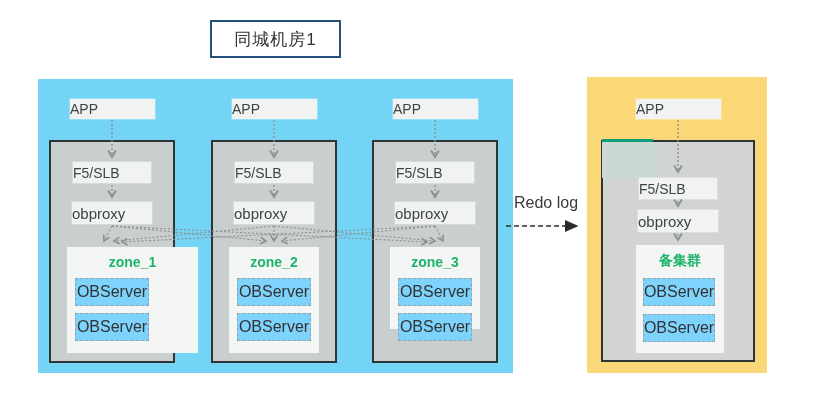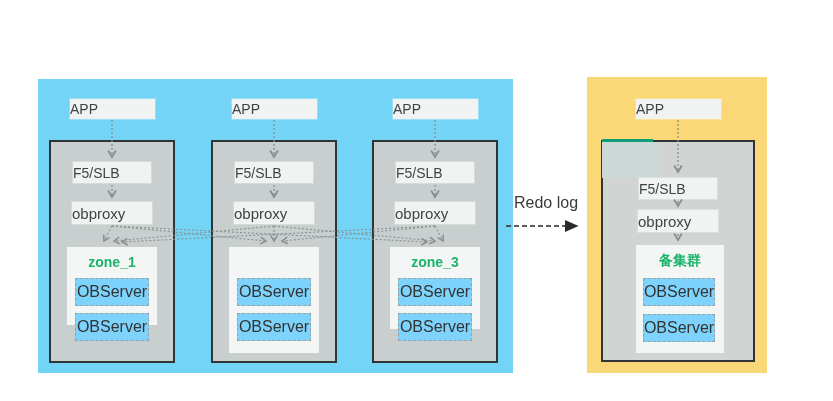--- a/index.html
+++ b/index.html
@@ -40,55 +40,59 @@
   .corner-rect{position:absolute;left:602px;top:142px;width:57px;height:36px;background:#ccd8d5;}
   
   .redo-label{position:absolute;left:514px;top:194px;width:70px;font-size:16px;color:#3a3a3a;}
   svg.overlay{position:absolute;left:0;top:0;pointer-events:none;}
 </style>
 </head>
 <body>
 
 <div class="canvas">
 
+  <div class="titlebox" style="left:210px;top:20px;width:127px;height:34px;">
+    <span>同城机房1</span>
+  </div>
 
   <div class="region-blue"></div>
   <div class="region-yellow"></div>
 
   <div class="nodebox" style="left:70px;top:99px;width:85px;height:20px;">
     <span>APP</span>
   </div>
   <div class="panel" style="left:49px;top:140px;width:126px;height:223px;"></div>
   <div class="nodebox" style="left:73px;top:162px;width:78px;height:21px;">
     <span>F5/SLB</span>
   </div>
   <div class="nodebox proxy" style="left:72px;top:202px;width:80px;height:22px;">
     <span>obproxy</span>
   </div>
-  <div class="zonebox" style="left:67px;top:247px;width:90px;height:78px;">
+  <div class="zonebox" style="left:67px;top:247px;width:90px;height:106px;padding-left:41px;">
     <div class="zlabel">zone_1</div>
     <div class="obsrv" style="left:8px;top:31px;width:74px;height:28px;">
       <span>OBServer</span>
     </div>
     <div class="obsrv" style="left:8px;top:66px;width:74px;height:28px;">
       <span>OBServer</span>
     </div>
   </div>
 
   <div class="nodebox" style="left:232px;top:99px;width:85px;height:20px;">
     <span>APP</span>
   </div>
   <div class="panel" style="left:211px;top:140px;width:126px;height:223px;"></div>
   <div class="nodebox" style="left:235px;top:162px;width:78px;height:21px;">
     <span>F5/SLB</span>
   </div>
   <div class="nodebox proxy" style="left:234px;top:202px;width:80px;height:22px;">
     <span>obproxy</span>
   </div>
   <div class="zonebox" style="left:229px;top:247px;width:90px;height:106px;">
+    <div class="zlabel">zone_2</div>
     <div class="obsrv" style="left:8px;top:31px;width:74px;height:28px;">
       <span>OBServer</span>
     </div>
     <div class="obsrv" style="left:8px;top:66px;width:74px;height:28px;">
       <span>OBServer</span>
     </div>
   </div>
 
   <div class="nodebox" style="left:393px;top:99px;width:85px;height:20px;">
     <span>APP</span>

